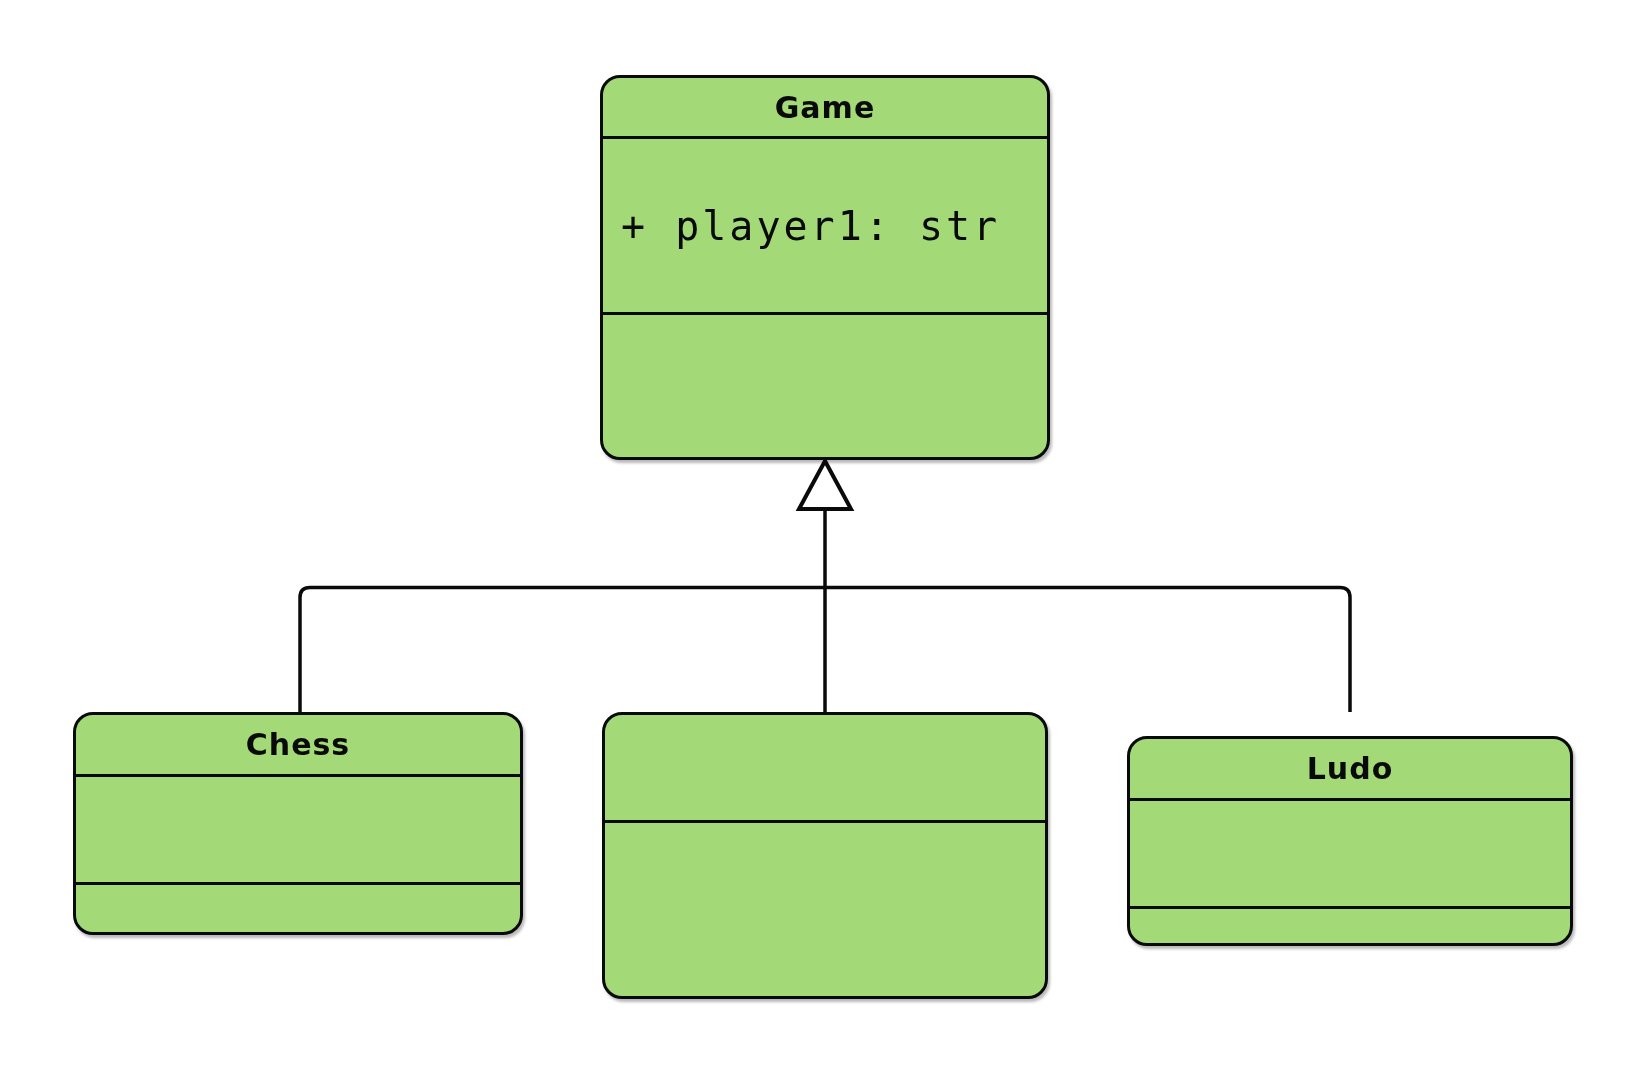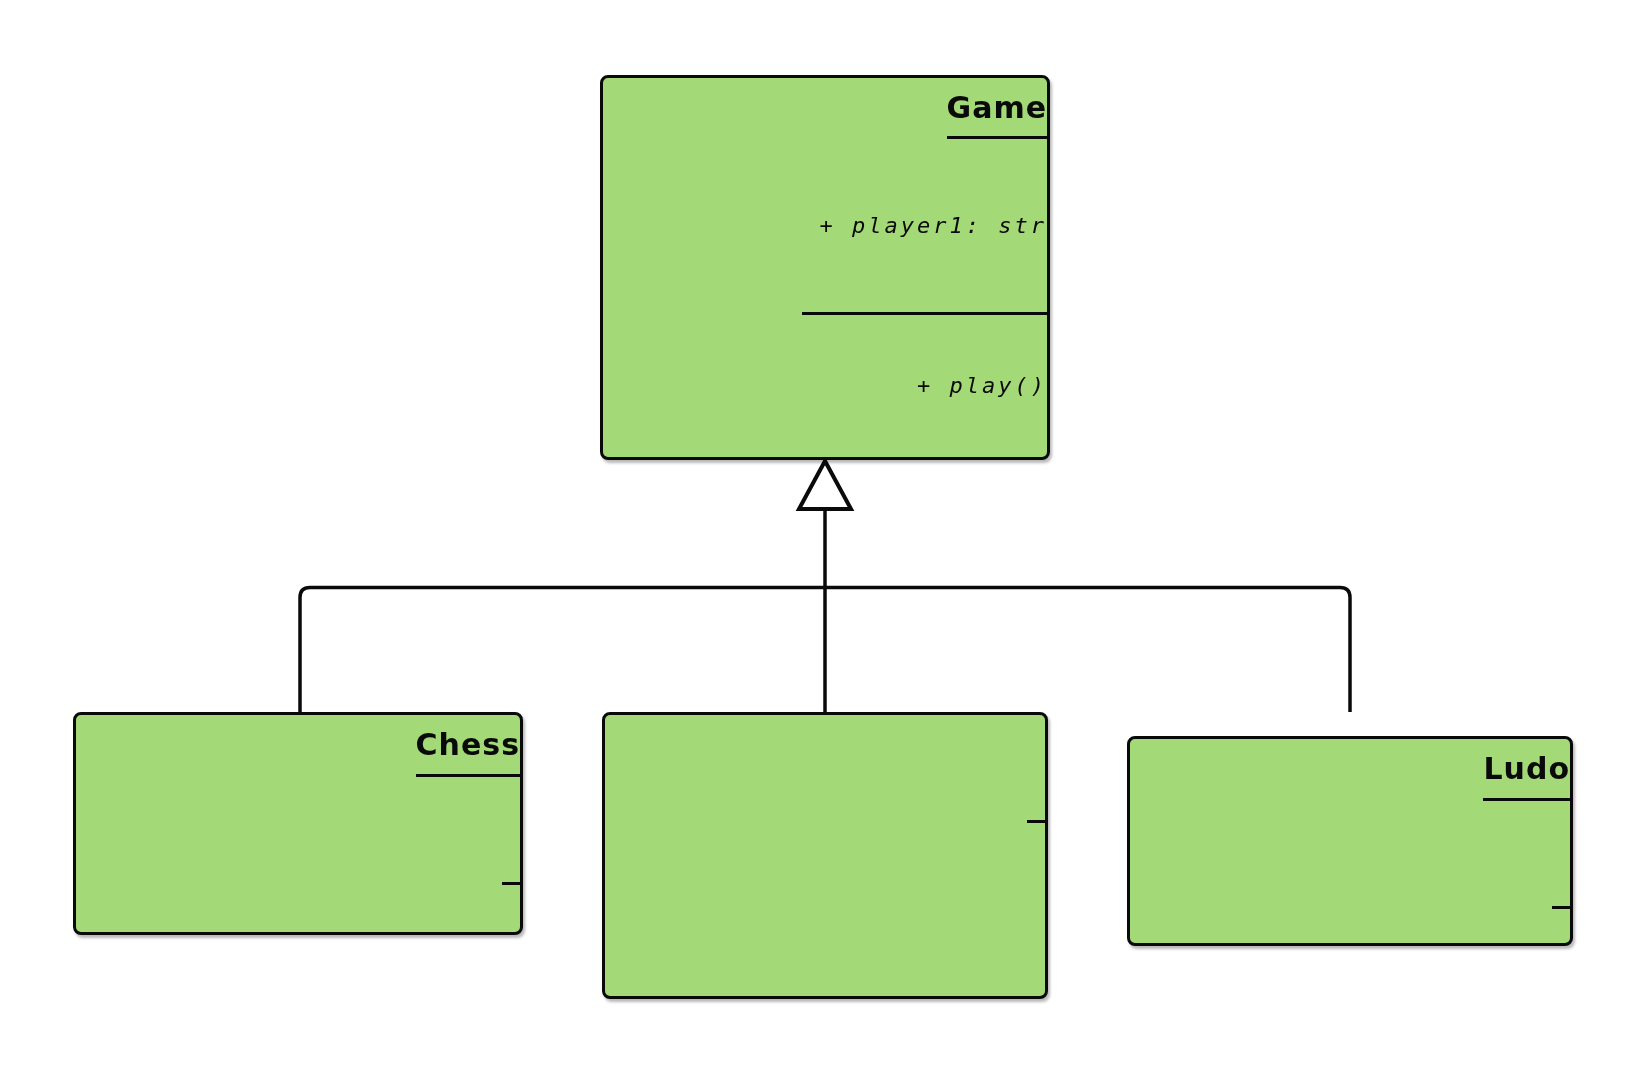--- a/index.html
+++ b/index.html
@@ -21,52 +21,50 @@
     top: 0;
     width: 1650px;
     height: 1074px;
     z-index: 0;
   }
   .class-box {
     position: absolute;
     z-index: 1;
     background: #a3d977;
     border: 3.5px solid #0a0a0a;
-    border-radius: 8px;
+    border-radius: 20px;
     box-sizing: border-box;
     display: flex;
     flex-direction: column;
     overflow: hidden;
     box-shadow: 2px 3px 3px rgba(0,0,0,0.28);
-    align-items: flex-end;
   }
   .class-title {
     flex: 0 0 auto;
     display: flex;
     align-items: center;
     justify-content: center;
     border-bottom: 3.5px solid #0a0a0a;
     font-weight: bold;
     font-size: 30px;
     letter-spacing: 1px;
     color: #0a0a0a;
   }
   .compartment {
     box-sizing: border-box;
     display: flex;
     flex-direction: column;
     justify-content: center;
     padding-left: 18px;
     font-family: "DejaVu Sans Mono", monospace;
-    font-size: 22px;
+    font-size: 40px;
     letter-spacing: 3px;
     line-height: 32px;
     color: #0a0a0a;
     white-space: pre;
-    font-style: italic;
   }
   .attrs {
     border-bottom: 3.5px solid #0a0a0a;
   }
   .methods {
     flex: 1 1 auto;
   }
   
   .box-game     { left: 600px;  top: 75px;  width: 450px; height: 385px; }
   .box-game .class-title { height: 58px; }
@@ -92,23 +90,20 @@
     <path d="M 825 587.5 L 1340 587.5 Q 1350 587.5 1350 597.5 L 1350 712" fill="none" stroke="#0a0a0a" stroke-width="3.5"></path>
 
     <polygon points="825,461 851,509 799,509" fill="#ffffff" stroke="#0a0a0a" stroke-width="4" stroke-linejoin="miter"></polygon>
   </svg>
 
   <div class="class-box box-game">
     <div class="class-title">Game</div>
     <div class="compartment attrs">
       <div>+ player1: str</div>
     </div>
-    <div class="compartment methods">
-      <div>+ play()</div>
-    </div>
   </div>
 
   <div class="class-box child box-chess">
     <div class="class-title">Chess</div>
     <div class="compartment attrs"></div>
     <div class="compartment methods"></div>
   </div>
 
   <div class="class-box child box-checkers">
     <div class="compartment attrs"></div>

